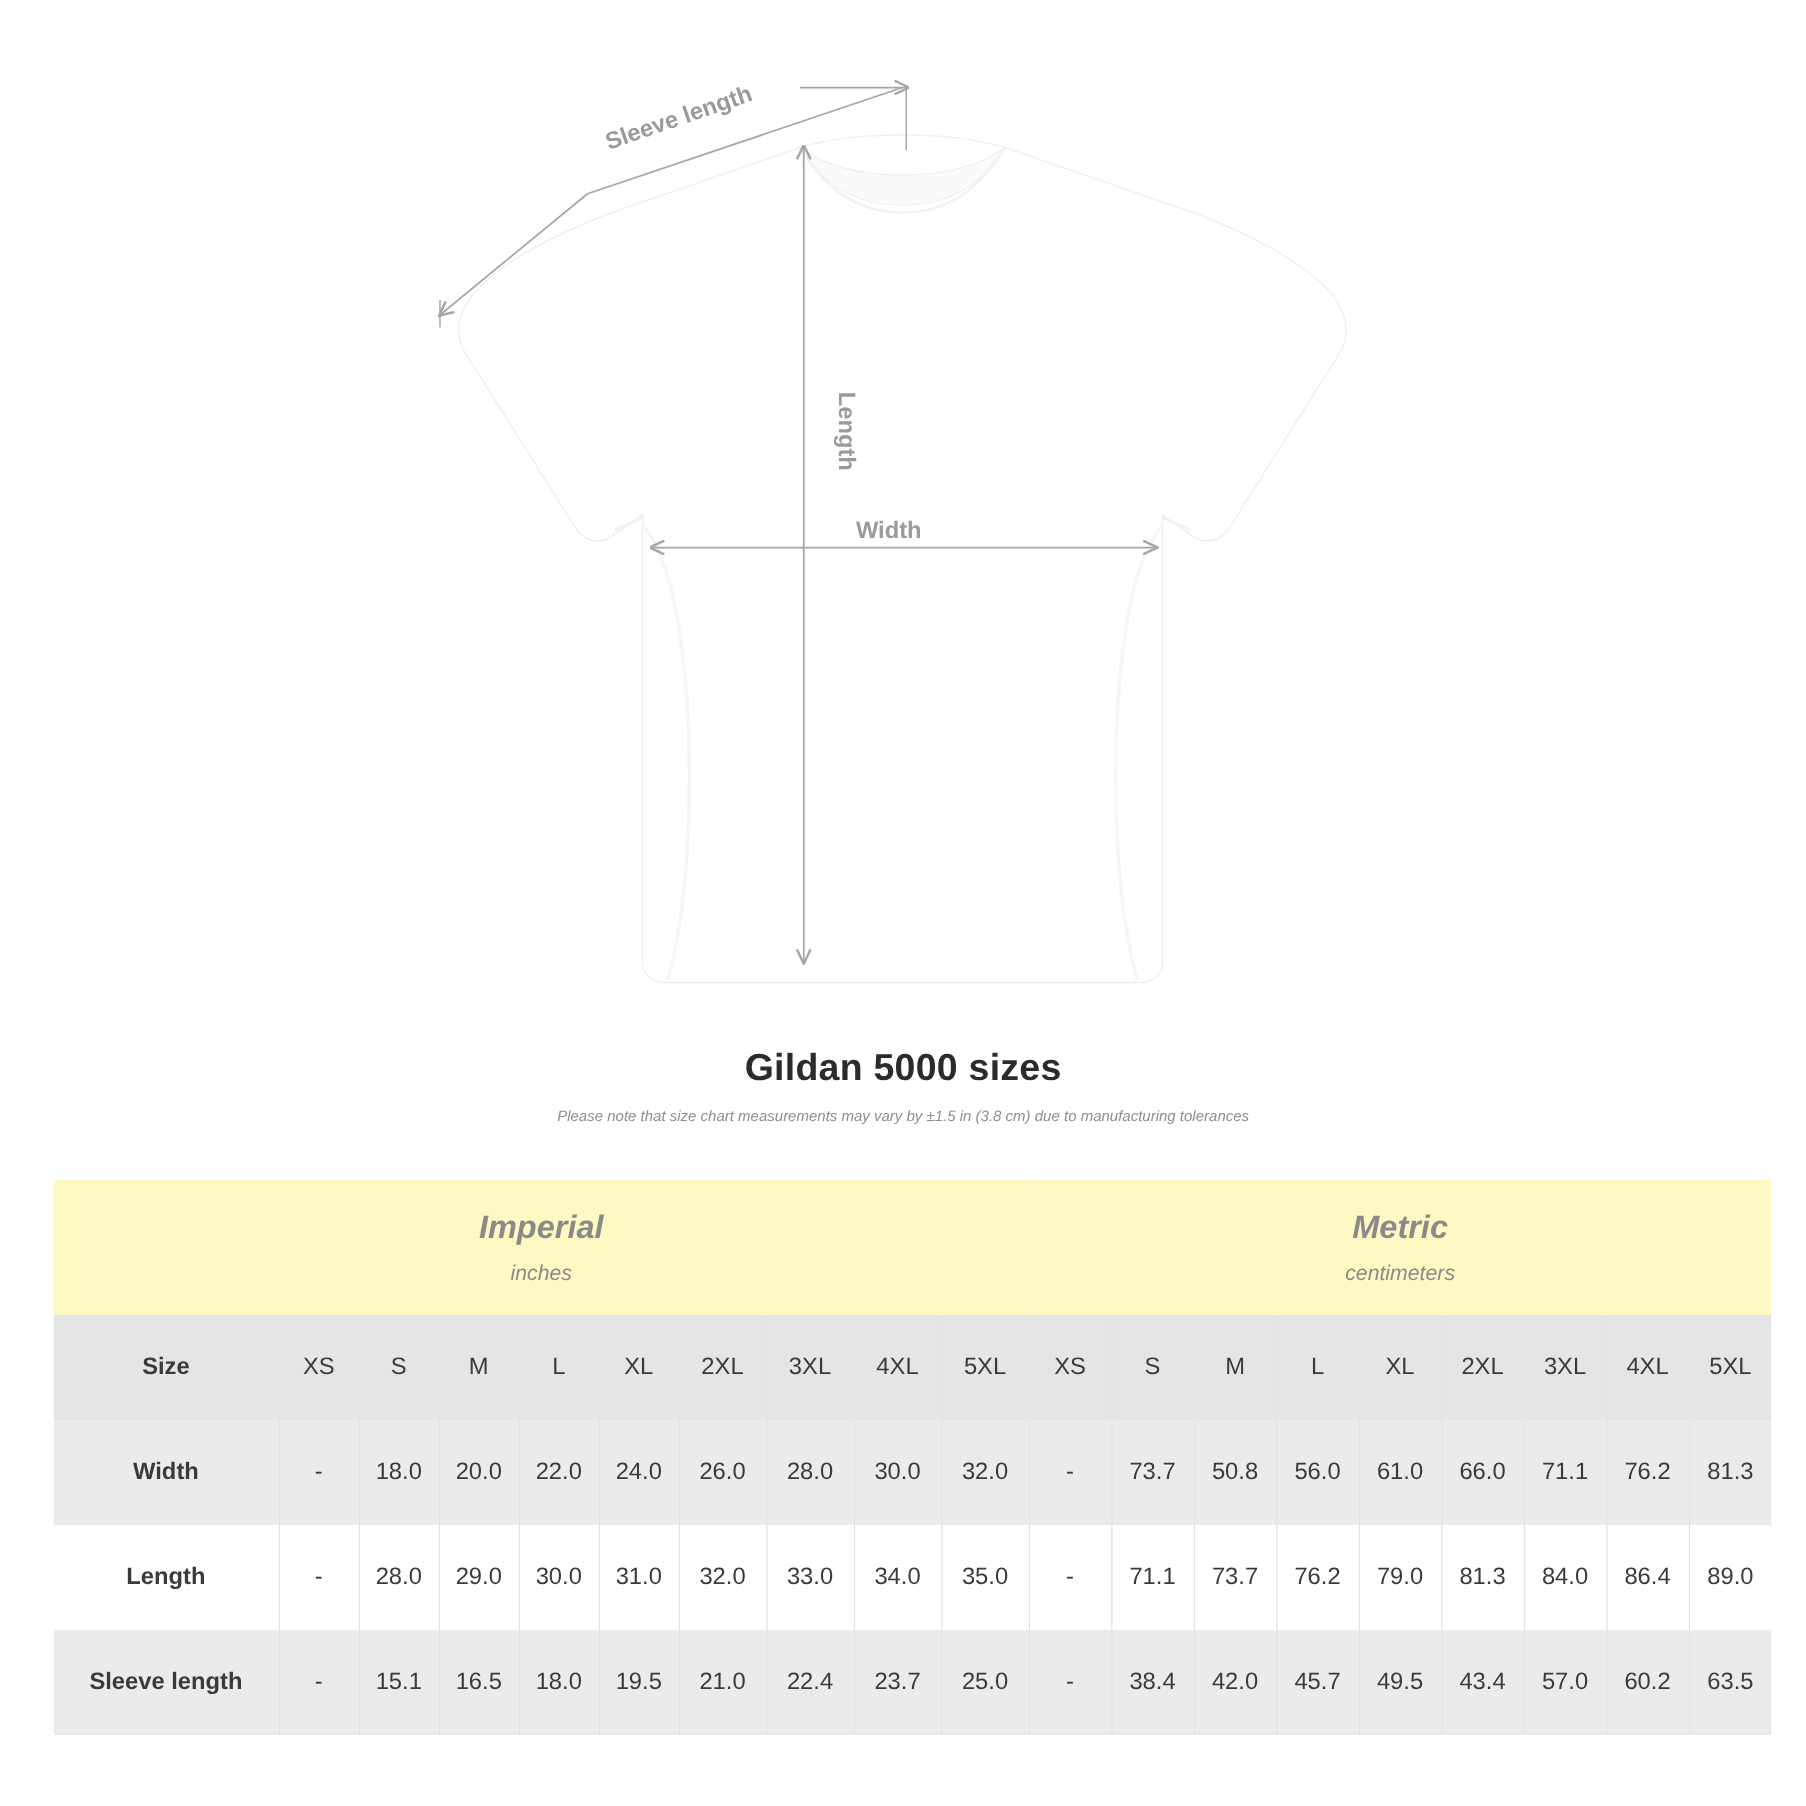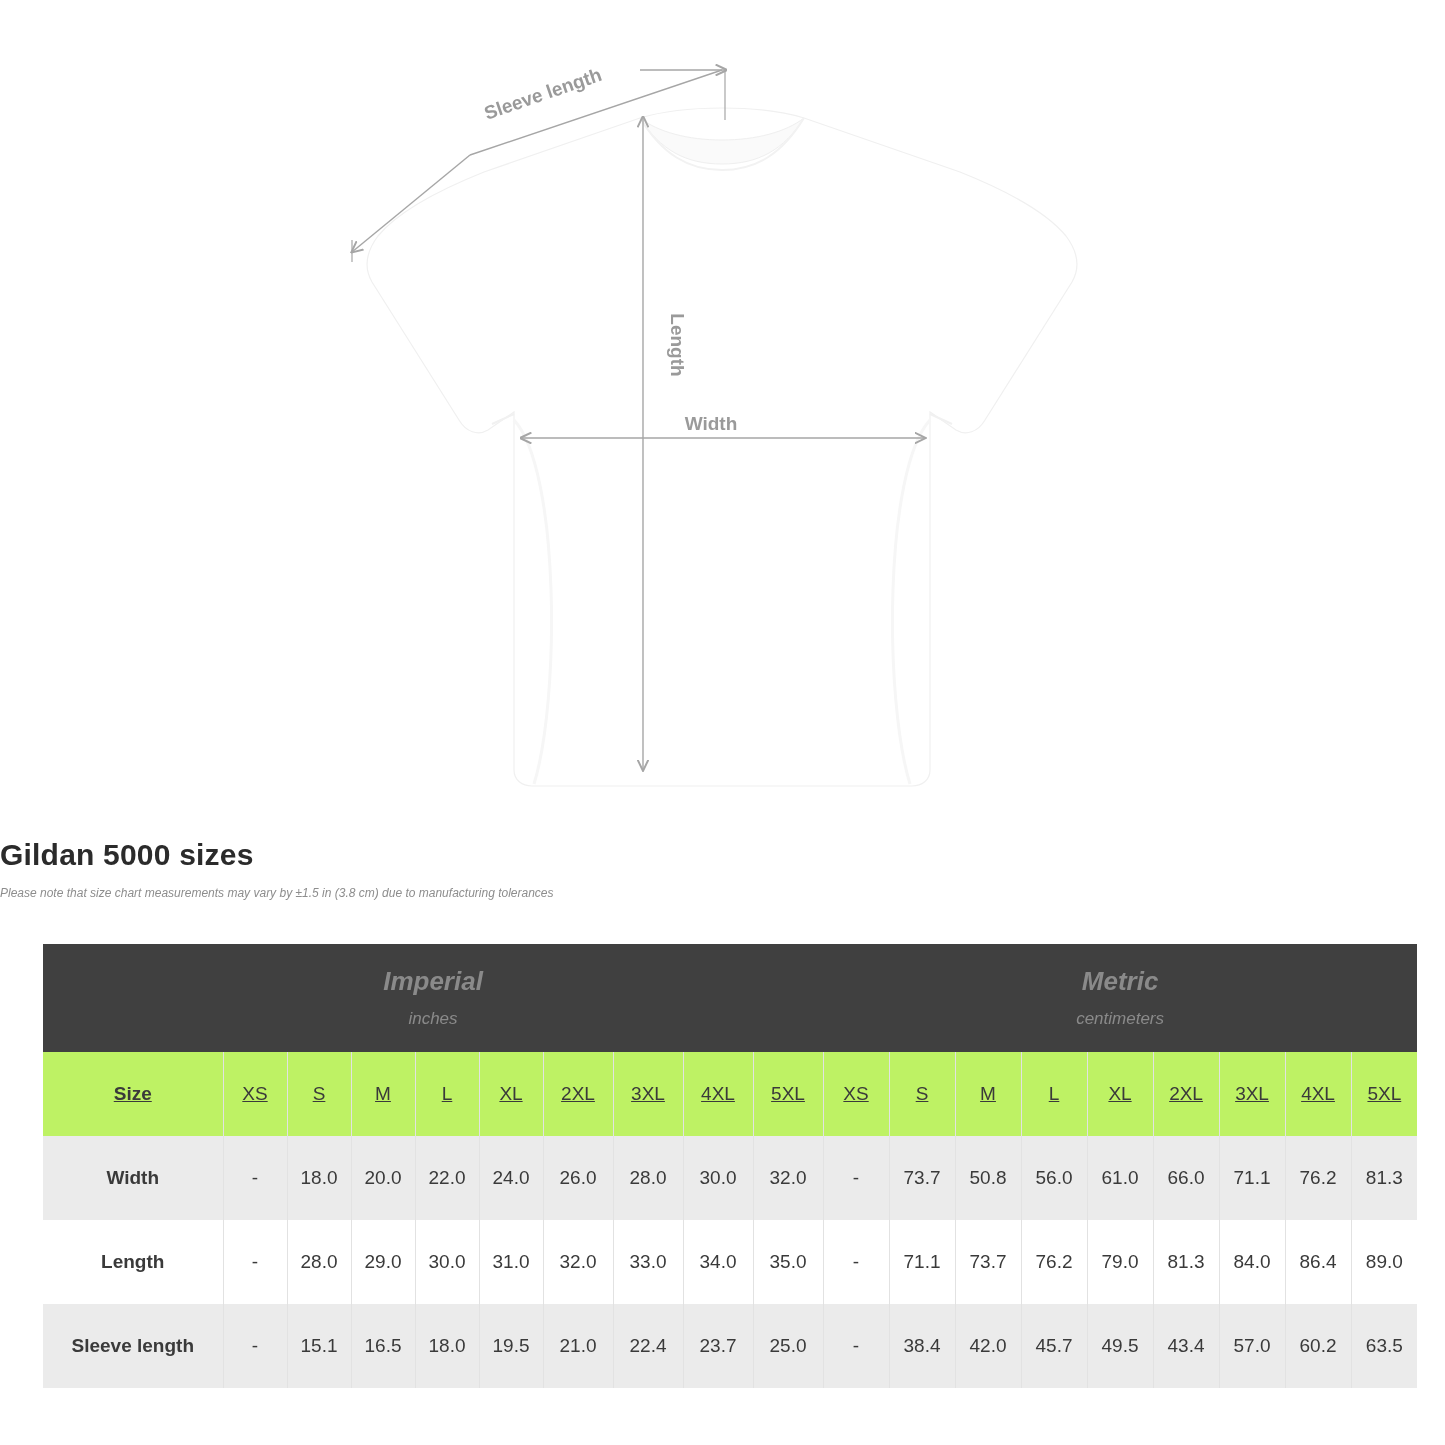--- a/index.html
+++ b/index.html
@@ -29,21 +29,21 @@
     font-family: "Liberation Sans", sans-serif;
     font-weight: bold;
     font-size: 19px;
   }
 
   
   #title-block {
     position: absolute;
     left: 0; top: 838px;
     width: 1445px;
-    text-align: left;
+    text-align: center;
   }
   #chart-title {
     font-size: 30px;
     font-weight: bold;
     color: #2b2b2b;
     letter-spacing: 0.2px;
   }
   #chart-note {
     margin-top: 14px;
     font-size: 12px;
@@ -64,41 +64,40 @@
   }
   td, th {
     padding: 0;
     margin: 0;
     text-align: center;
     vertical-align: middle;
     font-weight: normal;
   }
   .unit-row td {
     height: 108px;
-    background: #404040;
+    background: #fef9c3;
   }
   .unit-name {
     font-size: 26px;
     font-style: italic;
     font-weight: bold;
     color: #8a8a8a;
     line-height: 1.15;
   }
   .unit-sub {
     font-size: 17px;
     font-style: italic;
     color: #8a8a8a;
     margin-top: 12px;
   }
   .head-row td {
     height: 84px;
     font-size: 19px;
     color: #3a3a3a;
-    background: #bef264;
-    text-decoration: underline;
+    background: #e5e5e5;
   }
   .head-row td.rowhead {
     font-weight: bold;
     font-size: 19px;
   }
   .data-row td {
     height: 84px;
     font-size: 19px;
     color: #3a3a3a;
   }

